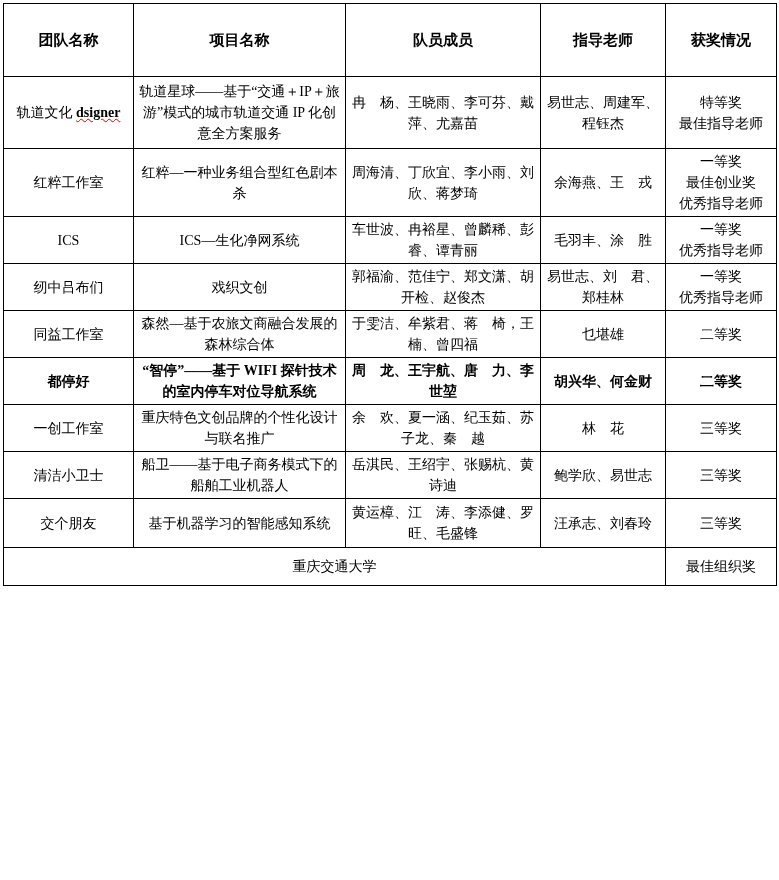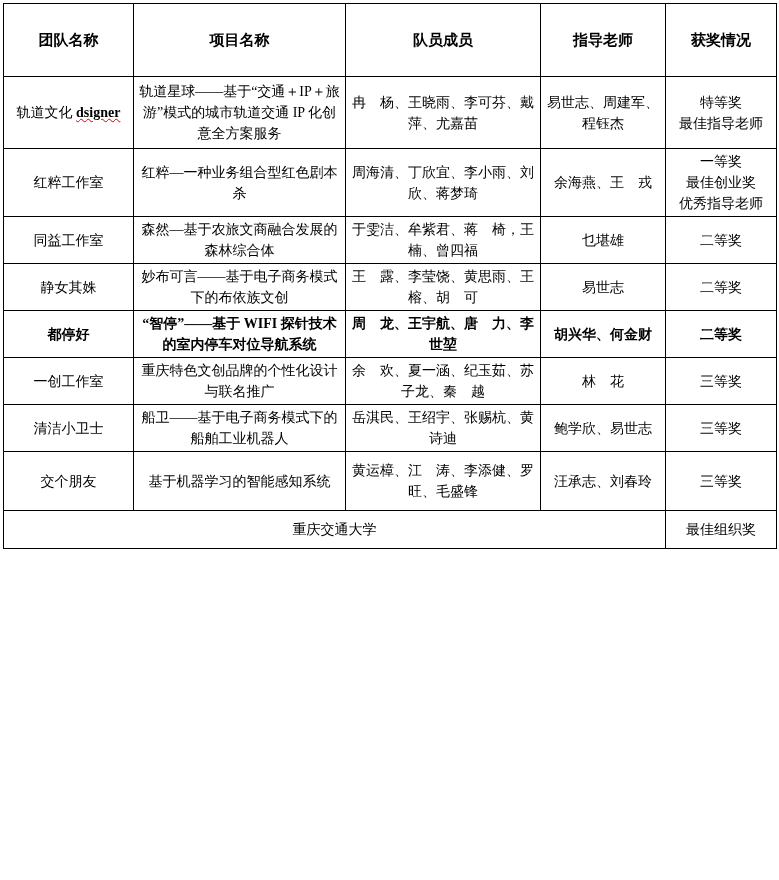--- a/index.html
+++ b/index.html
@@ -95,31 +95,40 @@
         <tr style="height: 63px;">
           <td>红粹工作室</td>
           <td class="project">红粹—一种业务组合型红色剧本杀</td>
           <td>周海清、丁欣宜、李小雨、刘　欣、蒋梦琦</td>
           <td>余海燕、王　戎</td>
           <td class="award">一等奖
 最佳创业奖
 优秀指导老师</td>
         </tr>
         <tr style="height: 43px;">
+          <td>ICS</td>
+          <td class="project">ICS—生化净网系统</td>
+          <td>车世波、冉裕星、曾麟稀、彭　睿、谭青丽</td>
+          <td>毛羽丰、涂　胜</td>
+          <td class="award">一等奖
+优秀指导老师</td>
+        </tr>
+        <tr style="height: 44px;">
+          <td>纫中吕布们</td>
+          <td class="project">戏织文创</td>
+          <td>郭福渝、范佳宁、郑文潇、胡开检、赵俊杰</td>
+          <td>易世志、刘　君、郑桂林</td>
+          <td class="award">一等奖
+优秀指导老师</td>
+        </tr>
+        <tr style="height: 43px;">
           <td>同益工作室</td>
           <td class="project">森然—基于农旅文商融合发展的森林综合体</td>
           <td>于雯洁、牟紫君、蒋　椅，王　楠、曾四福</td>
           <td>乜堪雄</td>
-          <td class="award">二等奖</td>
-        </tr>
-        <tr style="height: 43px;">
-          <td>静女其姝</td>
-          <td class="project">妙布可言——基于电子商务模式下的布依族文创</td>
-          <td>王　露、李莹饶、黄思雨、王　榕、胡　可</td>
-          <td>易世志</td>
           <td class="award">二等奖</td>
         </tr>
         <tr style="height: 44px; font-weight: bold;">
           <td>都停好</td>
           <td class="project">“智停”——基于 WIFI 探针技术的室内停车对位导航系统</td>
           <td>周　龙、王宇航、唐　力、李世堃</td>
           <td>胡兴华、何金财</td>
           <td class="award">二等奖</td>
         </tr>
         <tr style="height: 43px;">
@@ -129,21 +138,21 @@
           <td>林　花</td>
           <td class="award">三等奖</td>
         </tr>
         <tr style="height: 43px; margin-top: 32px;">
           <td>清洁小卫士</td>
           <td class="project">船卫——基于电子商务模式下的船舶工业机器人</td>
           <td>岳淇民、王绍宇、张赐杭、黄诗迪</td>
           <td>鲍学欣、易世志</td>
           <td class="award">三等奖</td>
         </tr>
-        <tr style="height: 59px;">
+        <tr style="height: 49px;">
           <td>交个朋友</td>
           <td class="project">基于机器学习的智能感知系统</td>
           <td>黄运樟、江　涛、李添健、罗　旺、毛盛锋</td>
           <td>汪承志、刘春玲</td>
           <td class="award">三等奖</td>
         </tr>
       </tbody>
     <tfoot>
       <tr class="footer-row">
         <td colspan="4">重庆交通大学</td>

